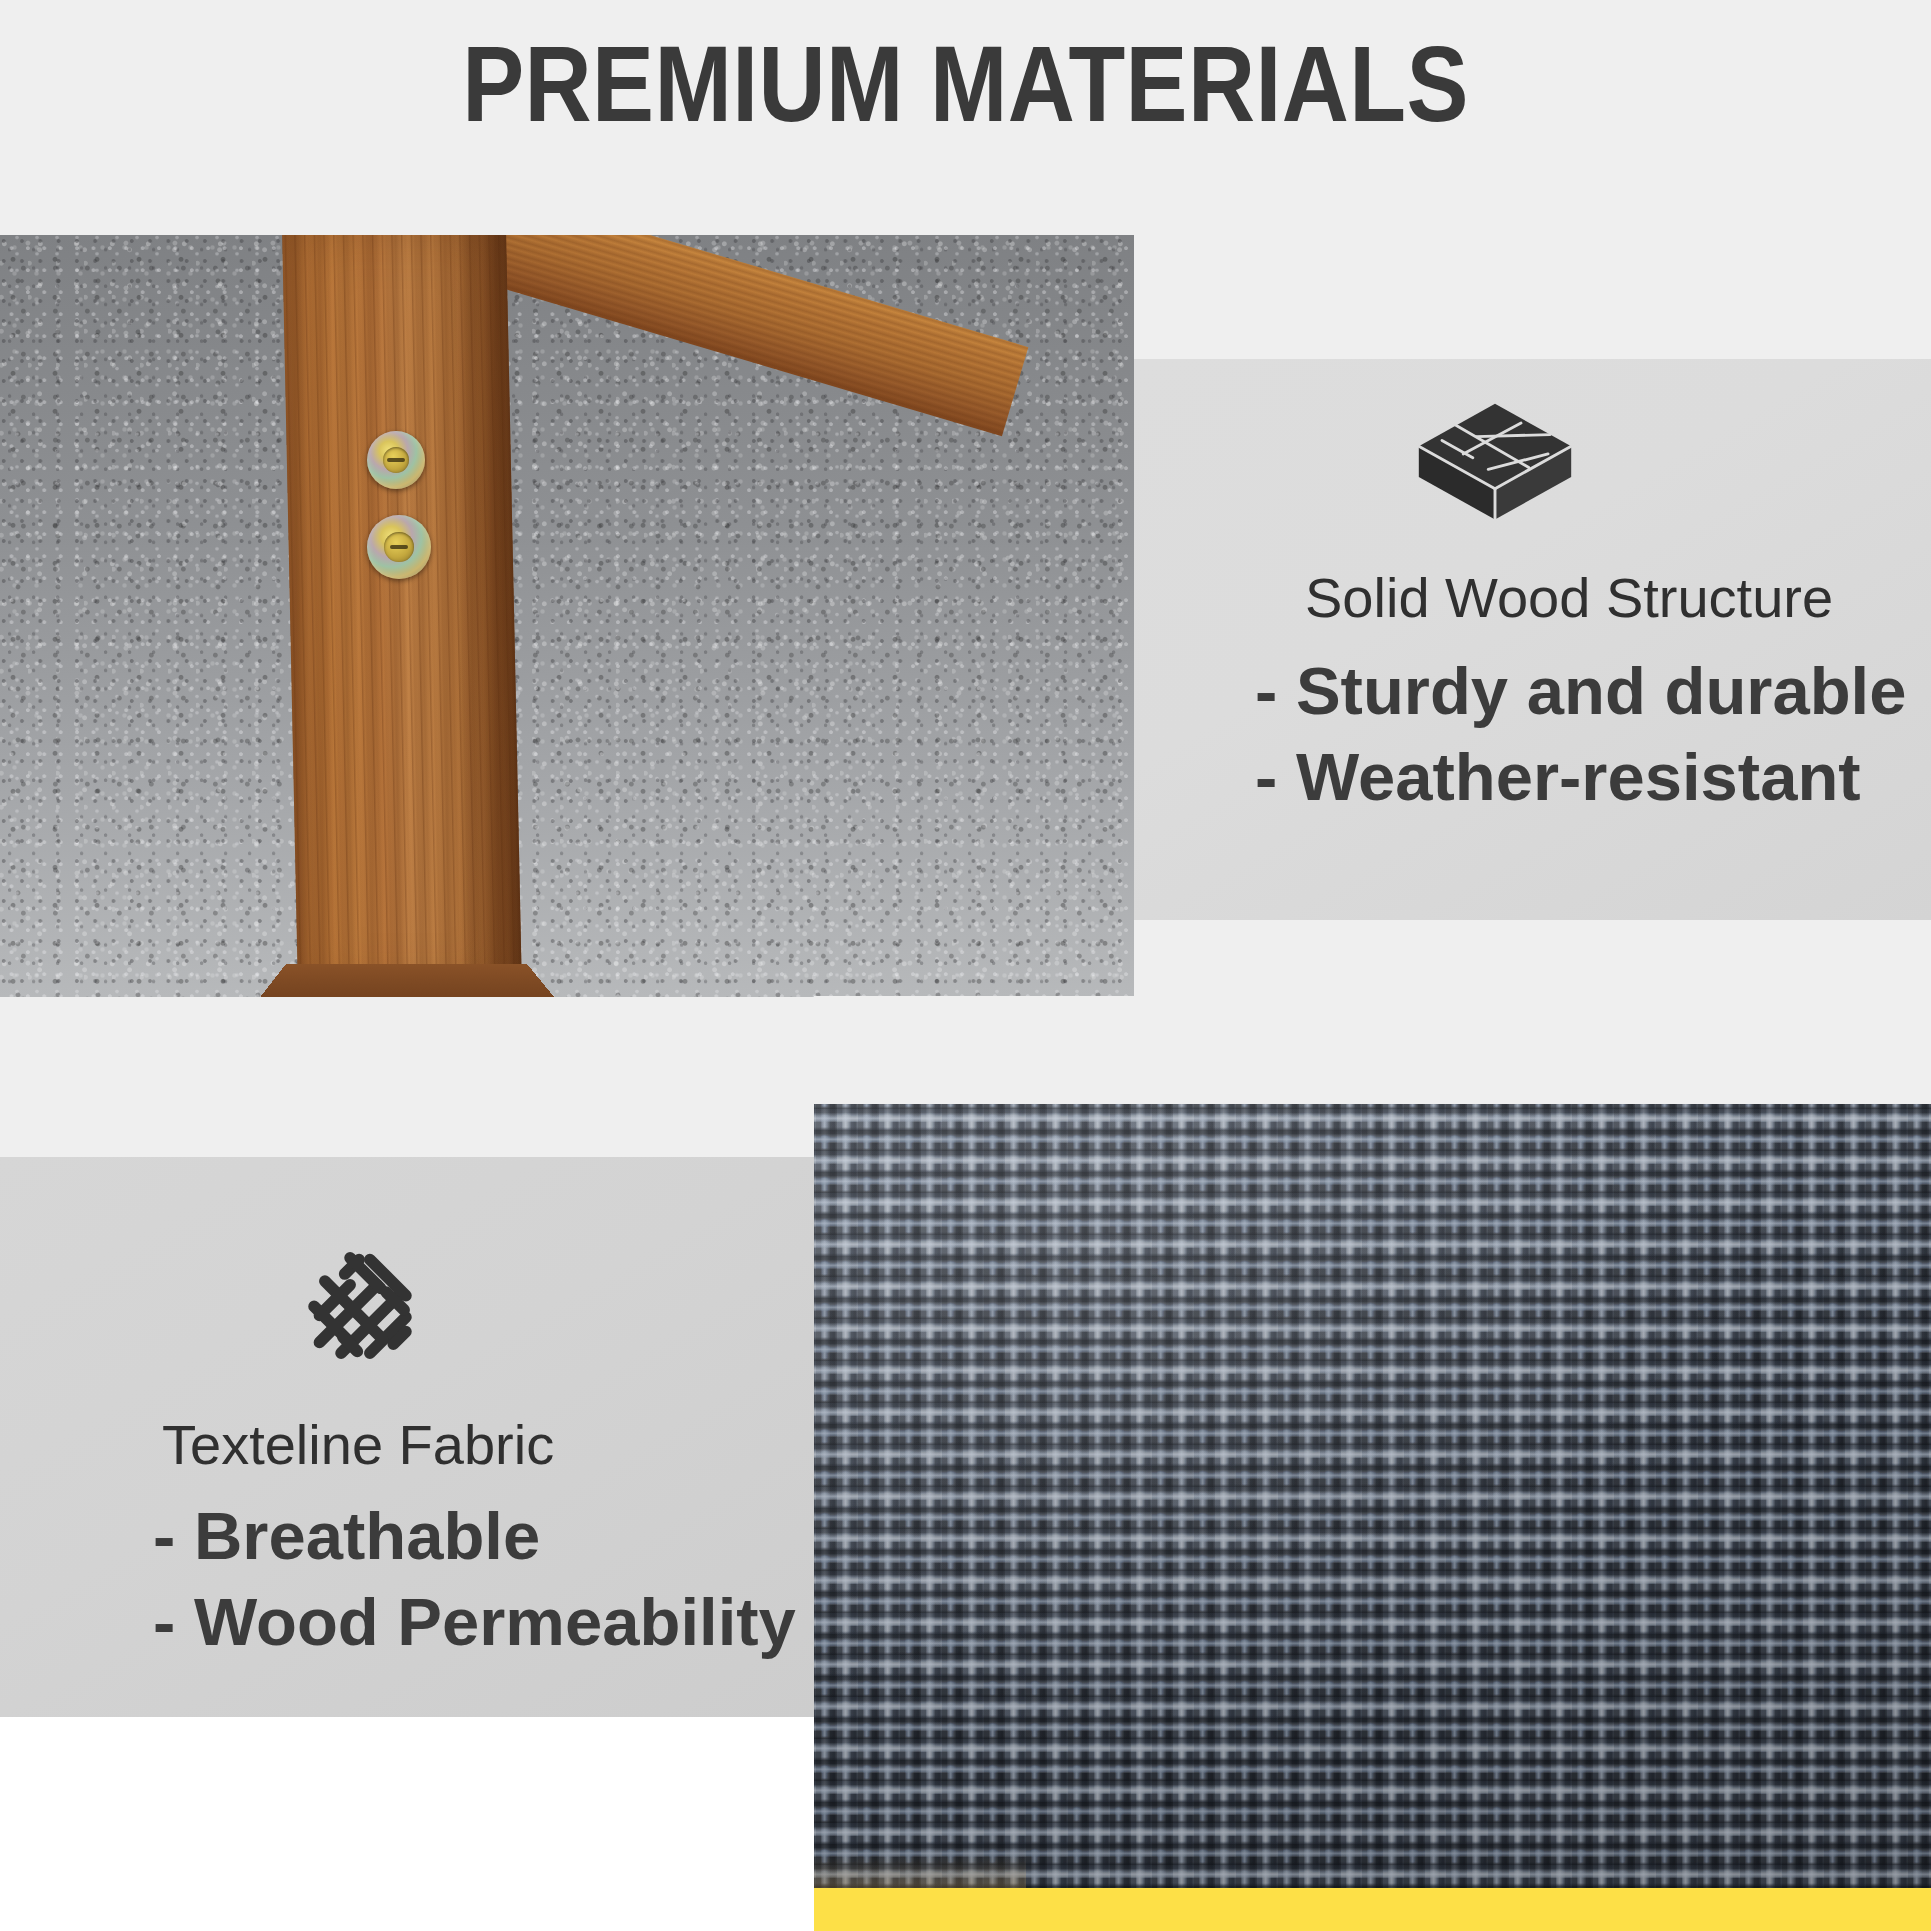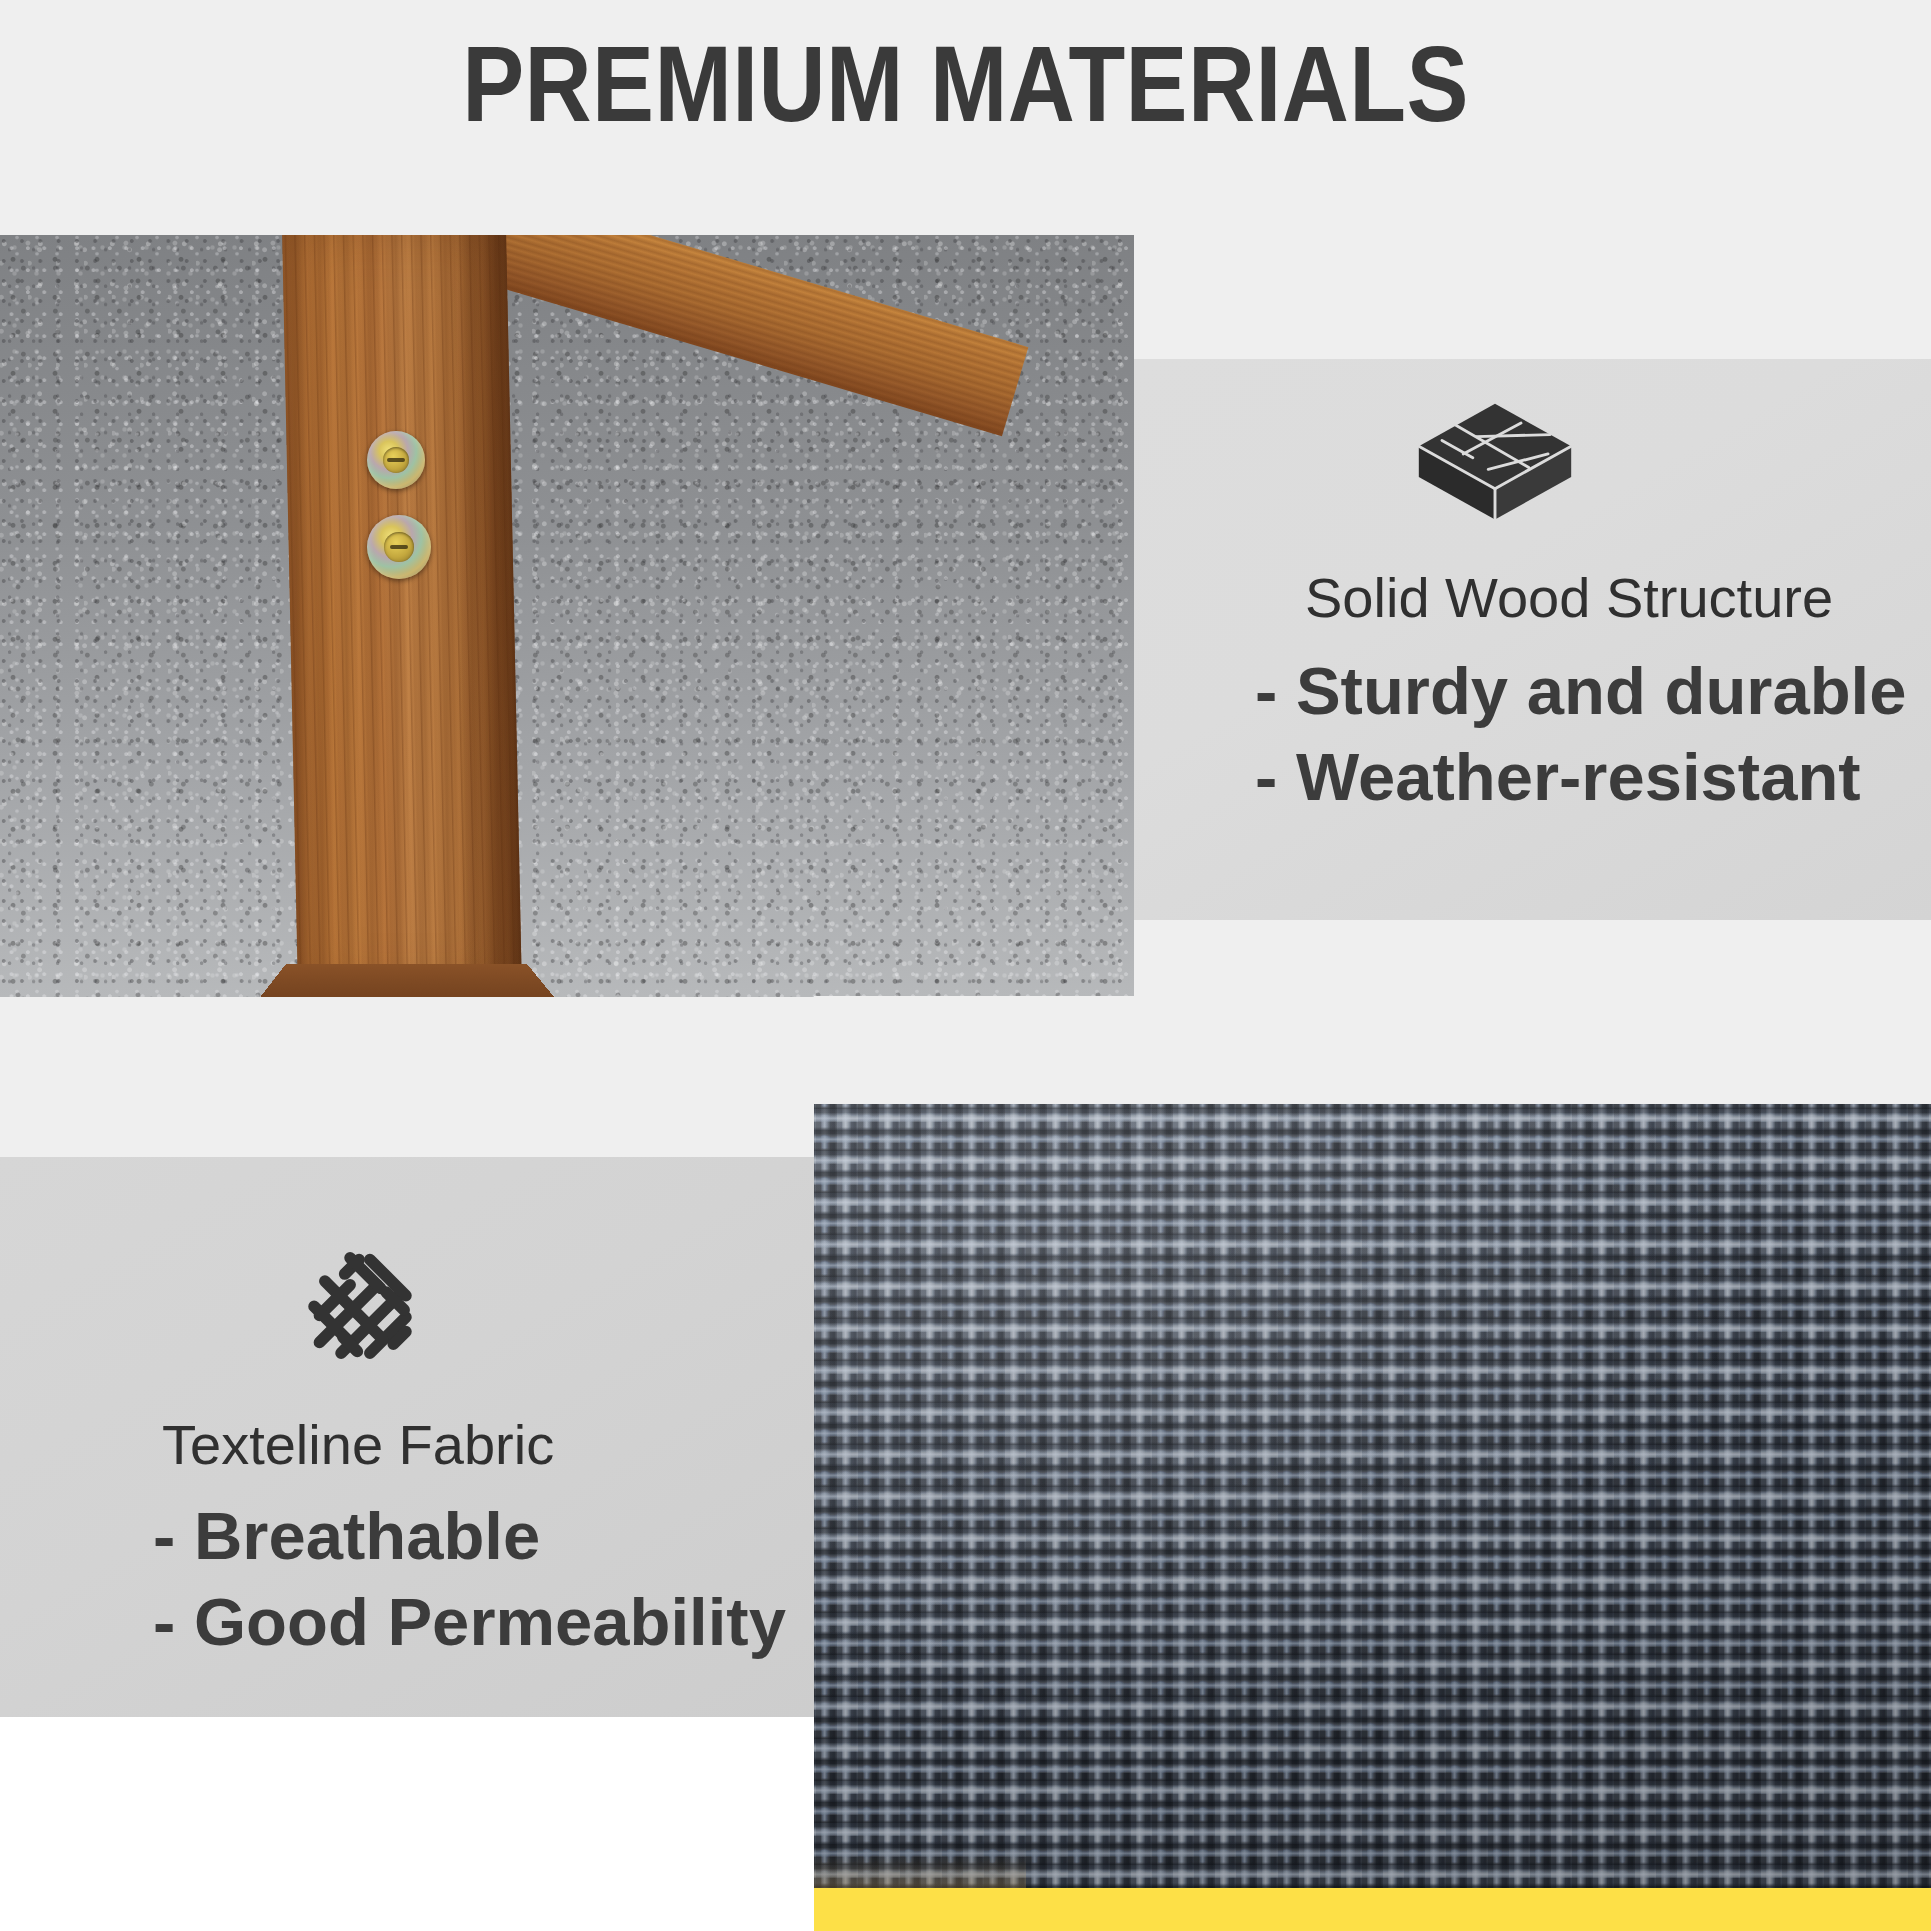--- a/index.html
+++ b/index.html
@@ -465,21 +465,21 @@
         <line x1="24" y1="76" x2="64" y2="116"></line>
         <line x1="86" y1="24" x2="126" y2="64"></line>
         <line x1="56" y1="110" x2="72" y2="126"></line>
         <line x1="104" y1="60" x2="124" y2="80"></line>
       </g>
     </svg>
   </div>
 
   <div class="feature-title" id="fabric-title">Texteline Fabric</div>
   <div class="feature-bullet" id="fabric-b1">- Breathable</div>
-  <div class="feature-bullet" id="fabric-b2">- Good Permeability</div>
+  <div class="feature-bullet" id="fabric-b2">- Wood Permeability</div>
 
   <div class="photo-fabric">
     <div class="weave"></div>
     <div class="weave-basket"></div>
     <div class="weave-shade"></div>
     <div class="fabric-warm"></div>
   </div>
 
 </div>
 

